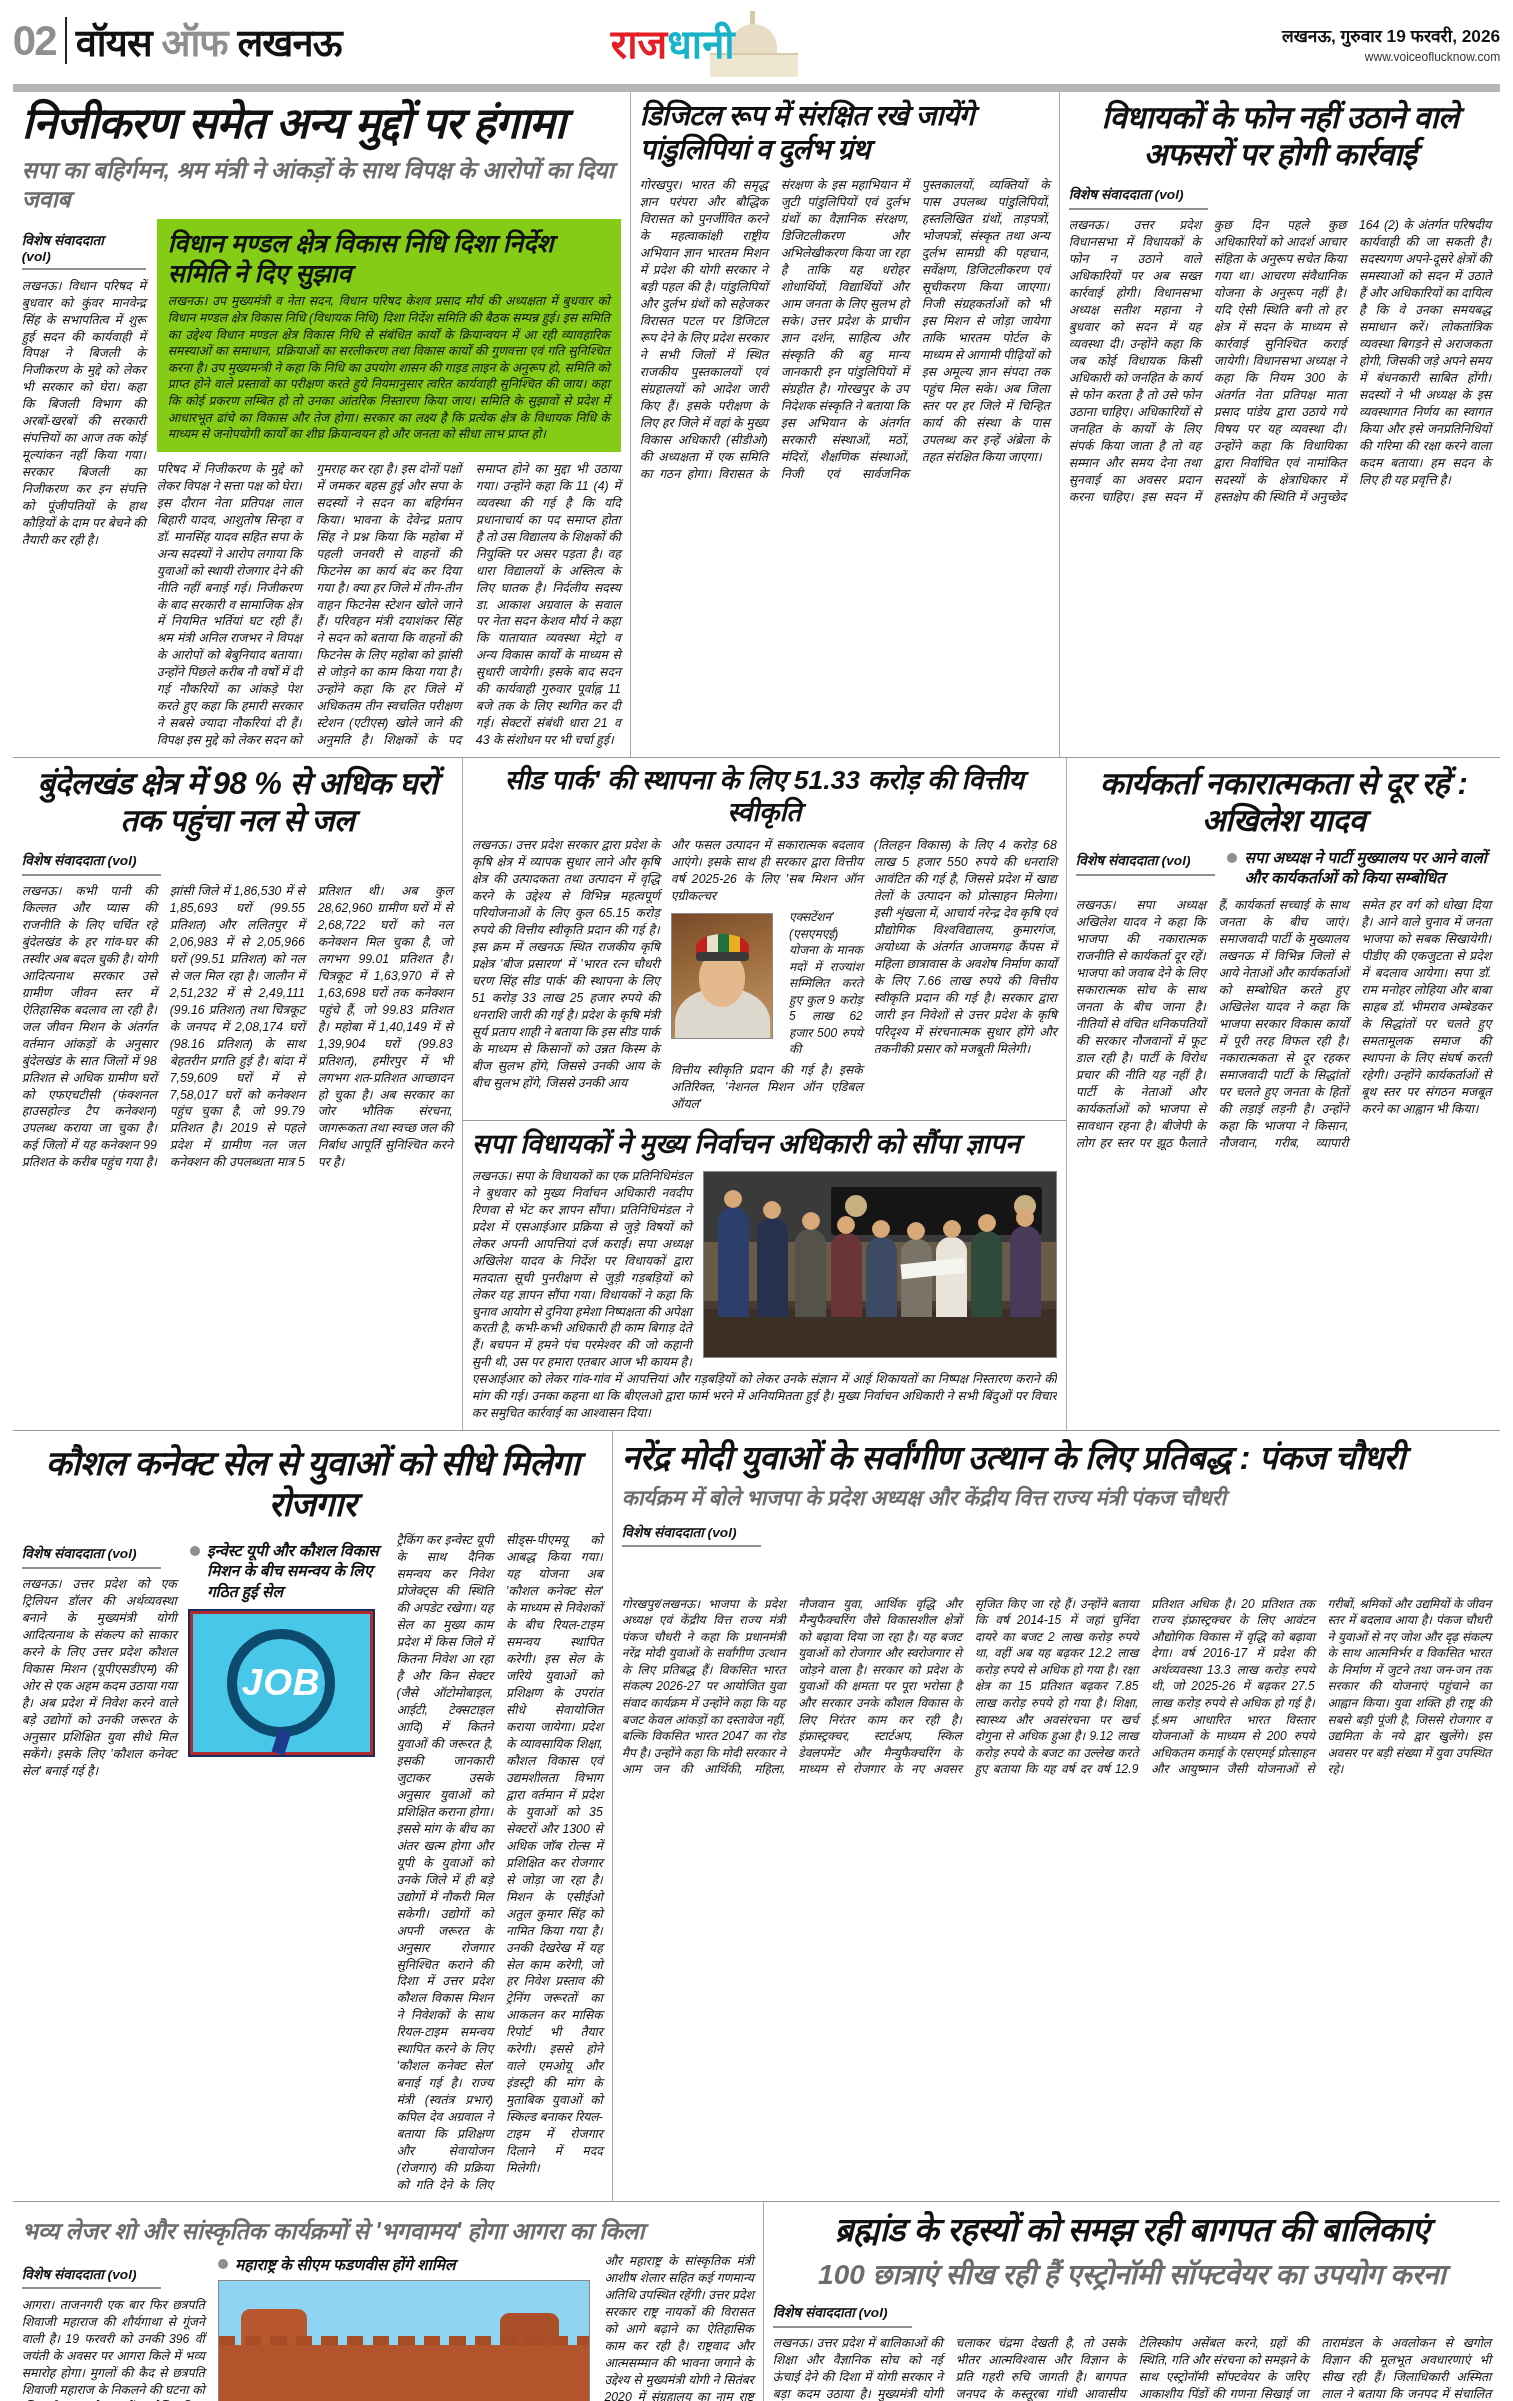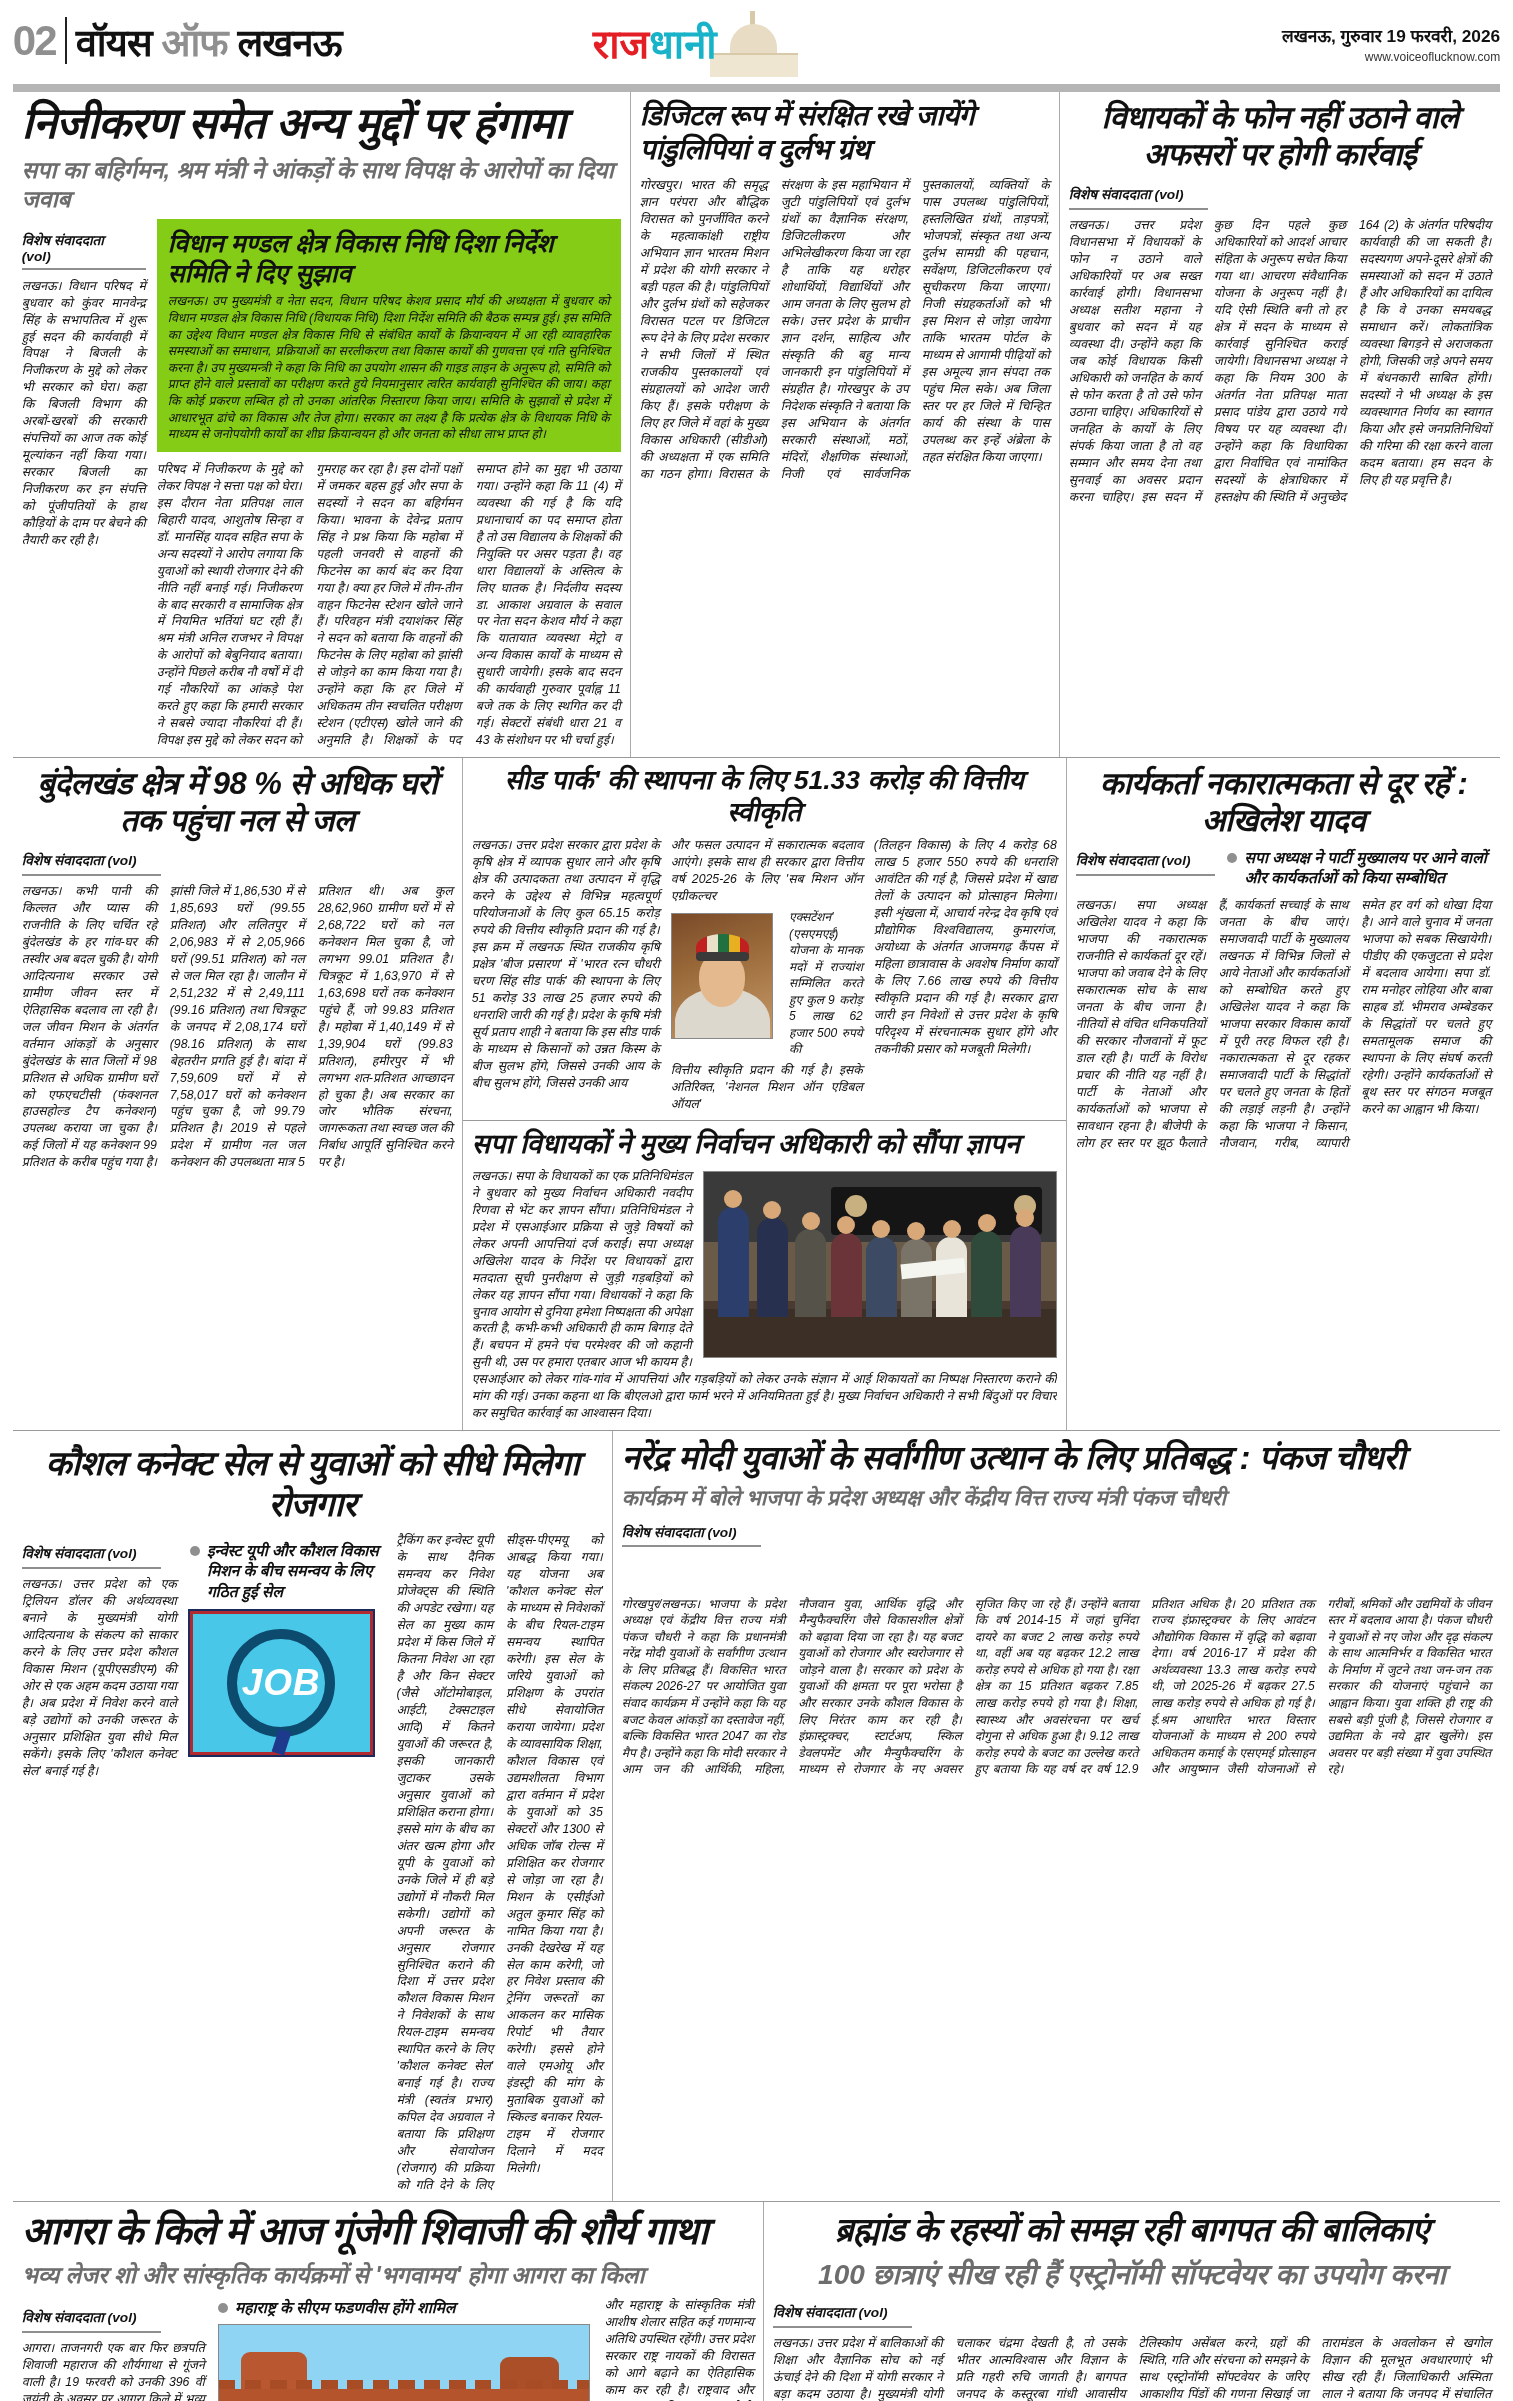--- a/index.html
+++ b/index.html
@@ -13,21 +13,21 @@
   .mh-left { display:flex; align-items:center; gap:9px; padding-top:5.5px; }
   .page-num { font-size:42px; font-weight:bold; color:#8f8f8f; letter-spacing:-1.8px; }
   .mh-divider { width:1.8px; height:47px; background:#222; }
   .paper-name { font-size:38px; font-weight:bold; letter-spacing:-0.9px; }
   .paper-name .gray { color:#8f8f8f; }
   .rajdhani { position:relative; width:237px; height:69px; margin-right:201px; }
   .rj-building { position:absolute; left:110px; top:1.8px; width:100px; height:66px; }
   .rj-dome { position:absolute; left:27px; top:12.8px; width:47px; height:47px; background:#e8ddc4; border-radius:50% 50% 5.5px 5.5px; }
   .rj-spire { position:absolute; left:47px; top:0; width:5.5px; height:18px; background:#d8c9a8; }
   .rj-base { position:absolute; left:7.3px; bottom:0; width:88px; height:24px; background:#efe6d2; border-top:2.7px solid #d8c9a8; }
-  .rj-text { position:absolute; left:0; top:14.6px; font-size:40px; font-weight:bold; line-height:1; }
+  .rj-text { position:absolute; left:18px; top:14.6px; font-size:40px; font-weight:bold; line-height:1; }
   .rj-red { color:#e31e24; }
   .rj-cyan { color:#18b3c9; }
   .mh-right { text-align:right; padding-top:14.6px; }
   .date-line { font-size:17.3px; font-weight:bold; color:#111; }
   .website { font-size:12px; color:#333; margin-top:3.7px; }
   .gray-bar { height:8.2px; background:#b5b5b5; margin-top:3.7px; }
 
   
   .row { display:flex; border-bottom:0.9px solid #9a9a9a; }
   .art { padding:7.3px 9px;font-style:italic; }
@@ -251,21 +251,20 @@
       <div class="headline-lg" style="font-size:33px;">नरेंद्र मोदी युवाओं के सर्वांगीण उत्थान के लिए प्रतिबद्ध : पंकज चौधरी</div>
       <div class="subhead" style="font-size:21px;">कार्यक्रम में बोले भाजपा के प्रदेश अध्यक्ष और केंद्रीय वित्त राज्य मंत्री पंकज चौधरी</div>
       <span class="byline">विशेष संवाददाता (vol)</span>
       <div class="body-text cols-5" style="column-gap:12.8px; font-size:12px;">गोरखपुर/लखनऊ। भाजपा के प्रदेश अध्यक्ष एवं केंद्रीय वित्त राज्य मंत्री पंकज चौधरी ने कहा कि प्रधानमंत्री नरेंद्र मोदी युवाओं के सर्वांगीण उत्थान के लिए प्रतिबद्ध हैं। विकसित भारत संकल्प 2026-27 पर आयोजित युवा संवाद कार्यक्रम में उन्होंने कहा कि यह बजट केवल आंकड़ों का दस्तावेज नहीं, बल्कि विकसित भारत 2047 का रोड मैप है। उन्होंने कहा कि मोदी सरकार ने आम जन की आर्थिकी, महिला, नौजवान युवा, आर्थिक वृद्धि और मैन्युफैक्चरिंग जैसे विकासशील क्षेत्रों को बढ़ावा दिया जा रहा है। यह बजट युवाओं को रोजगार और स्वरोजगार से जोड़ने वाला है। सरकार को प्रदेश के युवाओं की क्षमता पर पूरा भरोसा है और सरकार उनके कौशल विकास के लिए निरंतर काम कर रही है। इंफ्रास्ट्रक्चर, स्टार्टअप, स्किल डेवलपमेंट और मैन्युफैक्चरिंग के माध्यम से रोजगार के नए अवसर सृजित किए जा रहे हैं। उन्होंने बताया कि वर्ष 2014-15 में जहां चुनिंदा दायरे का बजट 2 लाख करोड़ रुपये था, वहीं अब यह बढ़कर 12.2 लाख करोड़ रुपये से अधिक हो गया है। रक्षा क्षेत्र का 15 प्रतिशत बढ़कर 7.85 लाख करोड़ रुपये हो गया है। शिक्षा, स्वास्थ्य और अवसंरचना पर खर्च दोगुना से अधिक हुआ है। 9.12 लाख करोड़ रुपये के बजट का उल्लेख करते हुए बताया कि यह वर्ष दर वर्ष 12.9 प्रतिशत अधिक है। 20 प्रतिशत तक राज्य इंफ्रास्ट्रक्चर के लिए आवंटन औद्योगिक विकास में वृद्धि को बढ़ावा देगा। वर्ष 2016-17 में प्रदेश की अर्थव्यवस्था 13.3 लाख करोड़ रुपये थी, जो 2025-26 में बढ़कर 27.5 लाख करोड़ रुपये से अधिक हो गई है। ई.श्रम आधारित भारत विस्तार योजनाओं के माध्यम से 200 रुपये अधिकतम कमाई के एसएमई प्रोत्साहन और आयुष्मान जैसी योजनाओं से गरीबों, श्रमिकों और उद्यमियों के जीवन स्तर में बदलाव आया है। पंकज चौधरी ने युवाओं से नए जोश और दृढ़ संकल्प के साथ आत्मनिर्भर व विकसित भारत के निर्माण में जुटने तथा जन-जन तक सरकार की योजनाएं पहुंचाने का आह्वान किया। युवा शक्ति ही राष्ट्र की सबसे बड़ी पूंजी है, जिससे रोजगार व उद्यमिता के नये द्वार खुलेंगे। इस अवसर पर बड़ी संख्या में युवा उपस्थित रहे।</div>
     </div>
   </div>
 
   <div class="row" style="border-bottom:none; min-height:529px;">
 
     <div class="art" style="width:750px;">
-      <div class="headline-xl" style="font-size:38px;">आगरा के किले में आज गूंजेगी शिवाजी की शौर्य गाथा</div>
       <div class="subhead">भव्य लेजर शो और सांस्कृतिक कार्यक्रमों से 'भगवामय' होगा आगरा का किला</div>
       <div style="display:flex; gap:12.8px; margin-top:7.3px;">
         <div style="width:183px; flex:none;">
           <span class="byline">विशेष संवाददाता (vol)</span>
           <div class="body-text">आगरा। ताजनगरी एक बार फिर छत्रपति शिवाजी महाराज की शौर्यगाथा से गूंजने वाली है। 19 फरवरी को उनकी 396 वीं जयंती के अवसर पर आगरा किले में भव्य समारोह होगा। मुगलों की कैद से छत्रपति शिवाजी महाराज के निकलने की घटना को 'शिवाजी उत्सव' के रूप में आयोजित किया जा रहा है। योगी सरकार ने इस प्रकार राष्ट्र नायकों को सम्मान देने की परंपरा को आगे बढ़ाया है। कार्यक्रम की जानकारी देते हुए आयोजक संस्था 'अजिंक्य देवगिरी प्रतिष्ठान' के अध्यक्ष विनोद पाटिल ने बताया कि आगरा का किला छत्रपति शिवाजी महाराज के स्वाभिमान का सबसे बड़ा साक्षी है। इसी किले में औरंगजेब ने उन्हें कैद किया था। बुद्धिमत्ता के साथ वे कैद से निकल कर महाराष्ट्र पहुंचे थे। यह घटना भारतीय इतिहास की सबसे रोमांचक घटनाओं में से एक मानी जाती है।</div>
         </div>
         <div style="width:374px; flex:none;">
           <div class="bullet-line" style="margin:1.8px 0 3.7px 0;">
             <span class="bullet-dot"></span>
             <span>महाराष्ट्र के सीएम फडणवीस होंगे शामिल</span>

